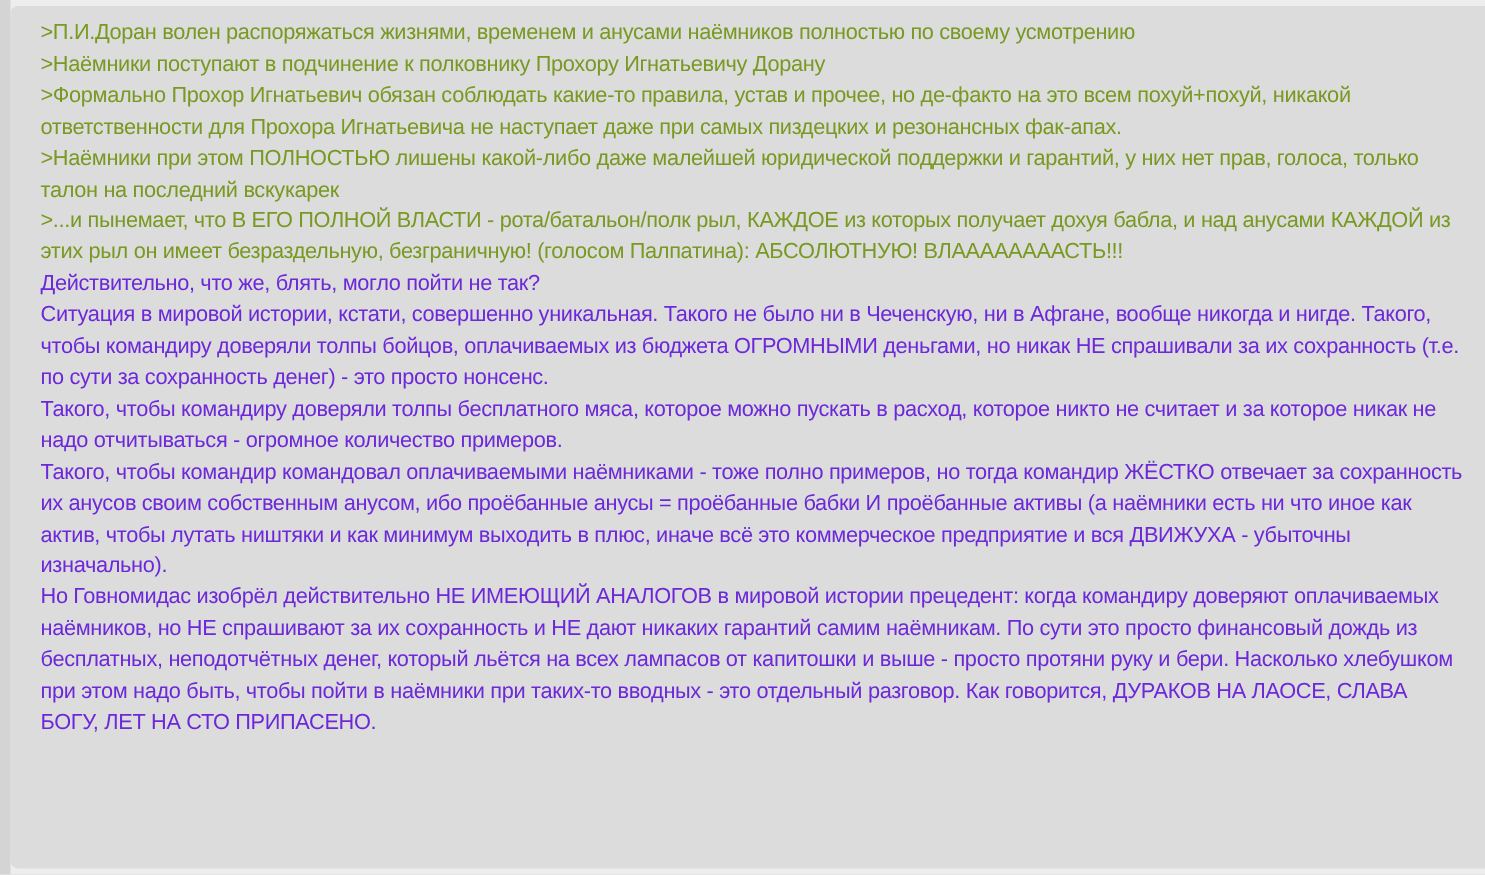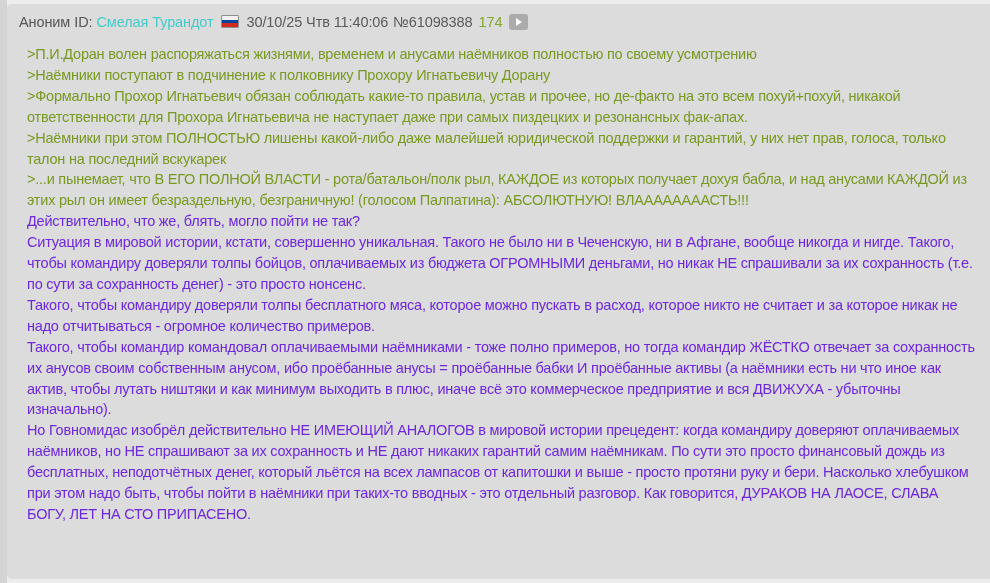--- a/index.html
+++ b/index.html
@@ -55,23 +55,20 @@
   .line{margin:0;}
   .line.quote{color:#789922;}
   .line.replylink span{color:#ee6c13;cursor:pointer;}
   .line.text{color:#6d28d9;}
   .line strong{font-weight:normal;}
 </style>
 </head>
 <body>
 
 <div class="post">
-  <div class="post-header">
-    <span class="poster-name">Аноним</span><span class="id-label">ID:</span><span class="id-value">Смелая Турандот</span><span class="flag"></span><span class="datetime">30/10/25 Чтв 11:40:06</span><span class="post-number">№61098388</span><span class="replies-count">174</span><button class="expand-btn"><span class="tri"></span></button>
-  </div>
   <div class="post-body">
       <div class="line quote"><span>&gt;П.И.Доран волен распоряжаться жизнями, временем и анусами наёмников полностью по своему усмотрению</span></div>
       <div class="line quote"><span>&gt;Наёмники поступают в подчинение к полковнику Прохору Игнатьевичу Дорану</span></div>
       <div class="line quote"><span>&gt;Формально Прохор Игнатьевич обязан соблюдать какие-то правила, устав и прочее, но де-факто на это всем похуй+похуй, никакой ответственности для Прохора Игнатьевича не наступает даже при самых пиздецких и резонансных фак-апах.</span></div>
       <div class="line quote"><span>&gt;Наёмники при этом ПОЛНОСТЬЮ лишены какой-либо даже малейшей юридической поддержки и гарантий, у них нет прав, голоса, только талон на последний вскукарек</span></div>
       <div class="line quote"><span>&gt;...и пынемает, что В ЕГО ПОЛНОЙ ВЛАСТИ - рота/батальон/полк рыл, КАЖДОЕ из которых получает дохуя бабла, и над анусами КАЖДОЙ из этих рыл он имеет безраздельную, безграничную! (голосом Палпатина): </span><strong>АБСОЛЮТНУЮ! ВЛААААААААСТЬ!!!</strong></div>
       <div class="line text"><span>Действительно, что же, блять, могло пойти не так?</span></div>
       <div class="line text"><span>Ситуация в мировой истории, кстати, совершенно уникальная. Такого не было ни в Чеченскую, ни в Афгане, вообще никогда и нигде. Такого, чтобы командиру доверяли толпы бойцов, оплачиваемых из бюджета ОГРОМНЫМИ деньгами, но никак НЕ спрашивали за их сохранность (т.е. по сути за сохранность денег) - это просто нонсенс.</span></div>
       <div class="line text"><span>Такого, чтобы командиру доверяли толпы бесплатного мяса, которое можно пускать в расход, которое никто не считает и за которое никак не надо отчитываться - огромное количество примеров.</span></div>
       <div class="line text"><span>Такого, чтобы командир командовал оплачиваемыми наёмниками - тоже полно примеров, но тогда командир ЖЁСТКО отвечает за сохранность их анусов своим собственным анусом, ибо проёбанные анусы = проёбанные бабки И проёбанные активы (а наёмники есть ни что иное как актив, чтобы лутать ништяки и как минимум выходить в плюс, иначе всё это коммерческое предприятие и вся ДВИЖУХА - убыточны изначально).</span></div>

